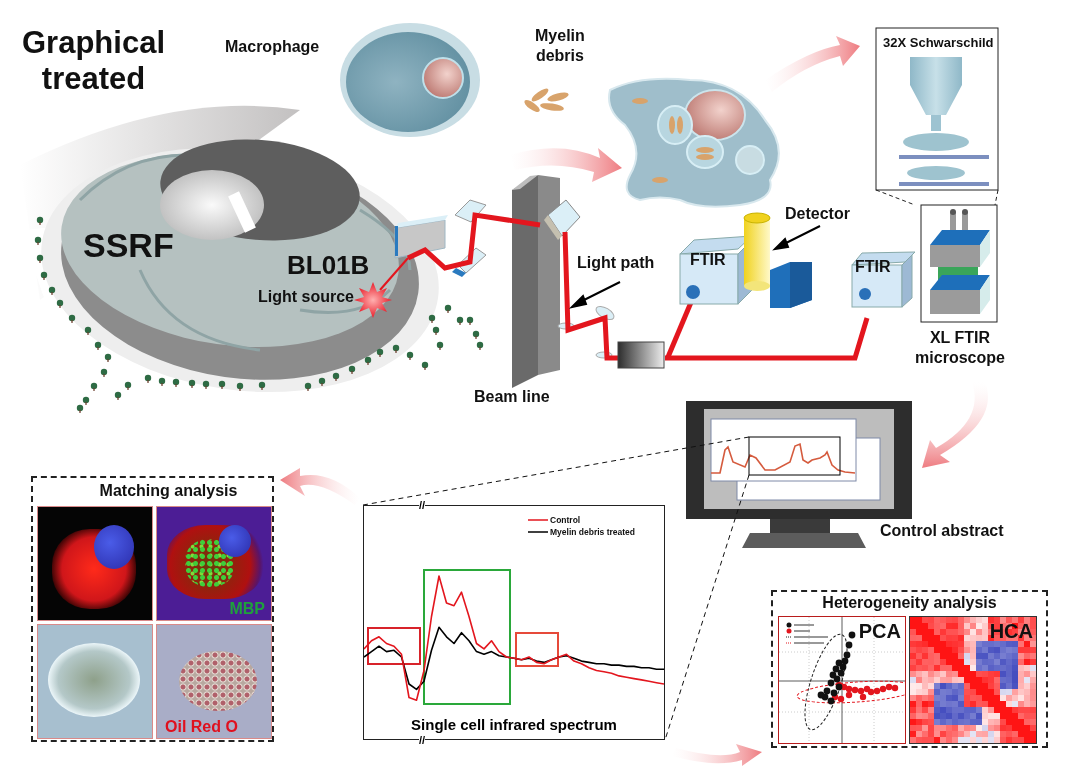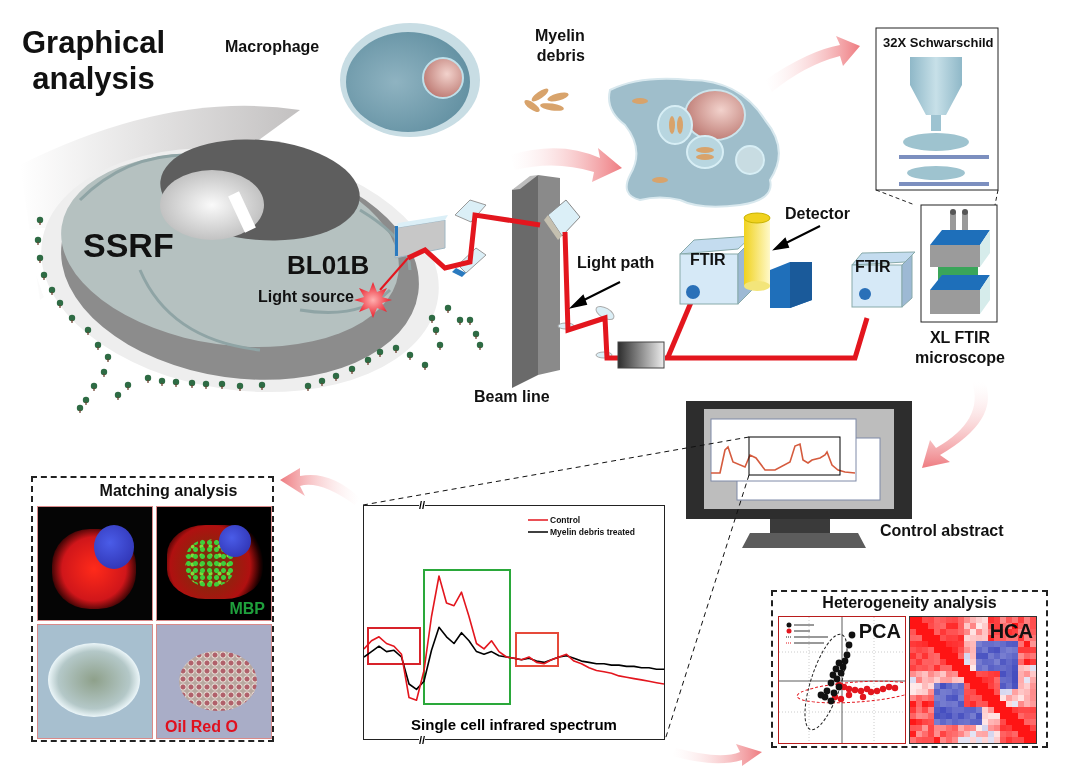--- a/index.html
+++ b/index.html
@@ -303,25 +303,25 @@
   </g>
 
   <g stroke="#111" stroke-dasharray="5 4" stroke-width="1" fill="none">
     <line x1="749" y1="437" x2="363" y2="505"></line>
     <line x1="749" y1="475" x2="665" y2="740"></line>
   </g>
 </svg>
 
 <div class="lbl title">
   <div>Graphical</div>
-  <div>analysis</div>
+  <div>treated</div>
 </div>
 
 <div class="lbl t16" style="left:225px;top:38px;">Macrophage</div>
-<div class="lbl t16 center" style="left:535px;top:26px;line-height:20px;text-align:right;">
+<div class="lbl t16 center" style="left:535px;top:26px;line-height:20px;">
   <div>Myelin</div>
   <div>debris</div>
 </div>
 <div class="lbl t33" style="left:75px;top:226px;">SSRF</div>
 <div class="lbl t26" style="left:287px;top:250px;">BL01B</div>
 <div class="lbl t16" style="left:258px;top:288px;">Light source</div>
 <div class="lbl t16" style="left:474px;top:388px;">Beam line</div>
 <div class="lbl t16" style="left:577px;top:254px;">Light path</div>
 <div class="lbl t16" style="left:785px;top:205px;">Detector</div>
 <div class="lbl t16" style="left:690px;top:251px;">FTIR</div>
@@ -334,21 +334,21 @@
 <div class="lbl t16" style="left:880px;top:522px;">Control abstract</div>
 
 <div class="abs" style="left:31px;top:476px;width:243px;height:266px;border:2px dashed #222;box-sizing:border-box;">
   <div class="lbl t16" style="left:16px;width:100%;text-align:center;top:4px;">Matching analysis</div>
 
   <div class="abs" style="left:4px;top:28px;width:114px;height:113px;background:#050505;border:1px solid #d98a8a;overflow:hidden;">
     <div class="abs" style="left:14px;top:22px;width:84px;height:80px;border-radius:45%;background:radial-gradient(circle at 50% 50%, #ff2a1a 0%, #d0161a 55%, rgba(120,0,0,0.4) 75%, rgba(0,0,0,0) 80%);"></div>
     <div class="abs" style="left:56px;top:18px;width:40px;height:44px;border-radius:50%;background:radial-gradient(circle at 40% 40%, #4a5ce8, #2a2ba8);"></div>
   </div>
 
-  <div class="abs" style="left:123px;top:28px;width:114px;height:113px;background:#000000;border:1px solid #d98a8a;overflow:hidden;">
+  <div class="abs" style="left:123px;top:28px;width:114px;height:113px;background:#4c1d95;border:1px solid #d98a8a;overflow:hidden;">
     <div class="abs" style="left:10px;top:18px;width:96px;height:74px;border-radius:40%;background:radial-gradient(circle at 45% 55%, #6a3a0a 0%, #b01010 60%, rgba(120,0,0,0.3) 75%, rgba(0,0,0,0) 80%);"></div>
     <div class="abs" style="left:28px;top:32px;width:50px;height:48px;border-radius:45%;background:radial-gradient(circle, #3fcf3a 0 2px, transparent 3px) 0 0/7px 7px, radial-gradient(circle, #7fdc3a 0 1.5px, transparent 2.5px) 3px 3px/9px 9px;"></div>
     <div class="abs" style="left:62px;top:18px;width:32px;height:32px;border-radius:50%;background:radial-gradient(circle at 40% 40%, #4a5ce8, #2a2ba8);"></div>
     <div class="lbl t16" style="right: 6px; bottom: 2px; color: rgb(31, 160, 60);">MBP</div>
   </div>
 
   <div class="abs" style="left:4px;top:146px;width:114px;height:113px;background:#a7bfcf;border:1px solid #d98a8a;overflow:hidden;">
     <div class="abs" style="left:10px;top:18px;width:92px;height:74px;border-radius:50%;background:radial-gradient(ellipse at 50% 50%, #8ea08a 0%, #b4c8c8 55%, #e9f4f7 70%, #a7bfcf 78%);"></div>
   </div>
 

